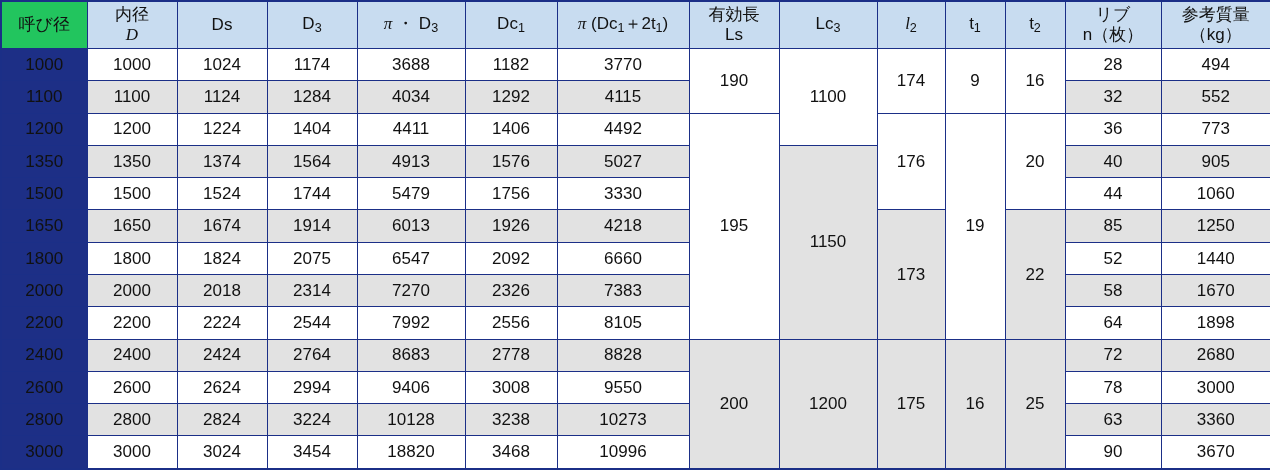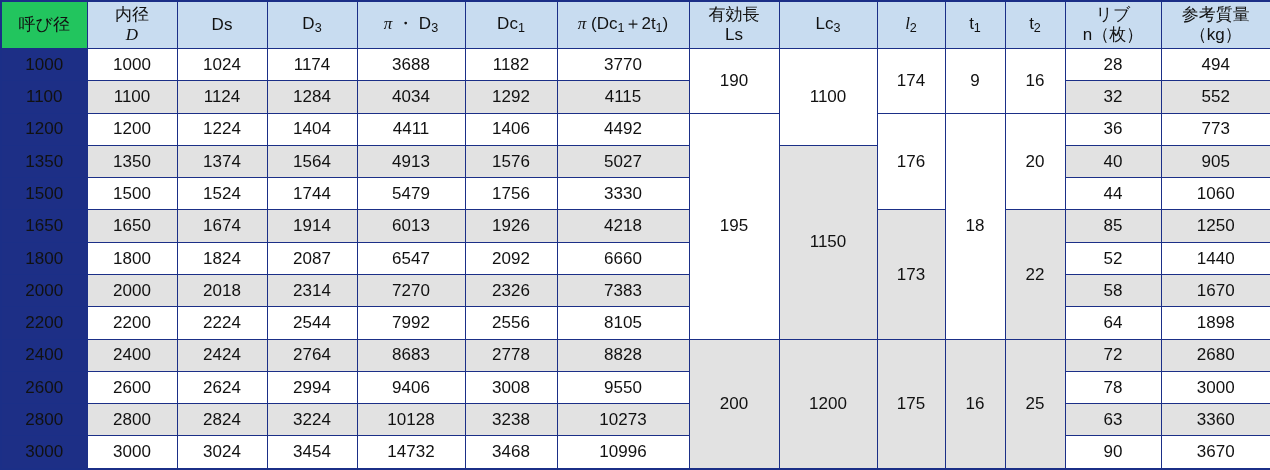--- a/index.html
+++ b/index.html
@@ -172,21 +172,21 @@
       <tr class="plain">
         <td class="rowhead">1200</td>
         <td>1200</td>
         <td>1224</td>
         <td>1404</td>
         <td>4411</td>
         <td>1406</td>
         <td>4492</td>
         <td class="mergecell" rowspan="7">195</td>
         <td class="mergecell" rowspan="3">176</td>
-        <td class="mergecell" rowspan="7">18</td>
+        <td class="mergecell" rowspan="7">19</td>
         <td class="mergecell" rowspan="3">20</td>
         <td>36</td>
         <td>773</td>
       </tr>
       <tr class="alt">
         <td class="rowhead">1350</td>
         <td>1350</td>
         <td>1374</td>
         <td>1564</td>
         <td>4913</td>
@@ -217,21 +217,21 @@
         <td>4218</td>
         <td class="mergecell" rowspan="4">173</td>
         <td class="mergecell" rowspan="4">22</td>
         <td>85</td>
         <td>1250</td>
       </tr>
       <tr class="plain">
         <td class="rowhead">1800</td>
         <td>1800</td>
         <td>1824</td>
-        <td>2087</td>
+        <td>2075</td>
         <td>6547</td>
         <td>2092</td>
         <td>6660</td>
         <td>52</td>
         <td>1440</td>
       </tr>
       <tr class="alt">
         <td class="rowhead">2000</td>
         <td>2000</td>
         <td>2018</td>
@@ -289,20 +289,20 @@
         <td>3238</td>
         <td>10273</td>
         <td>63</td>
         <td>3360</td>
       </tr>
       <tr class="plain">
         <td class="rowhead">3000</td>
         <td>3000</td>
         <td>3024</td>
         <td>3454</td>
-        <td>14732</td>
+        <td>18820</td>
         <td>3468</td>
         <td>10996</td>
         <td>90</td>
         <td>3670</td>
       </tr>
     </tbody>
 </table>
 
 </body></html>

